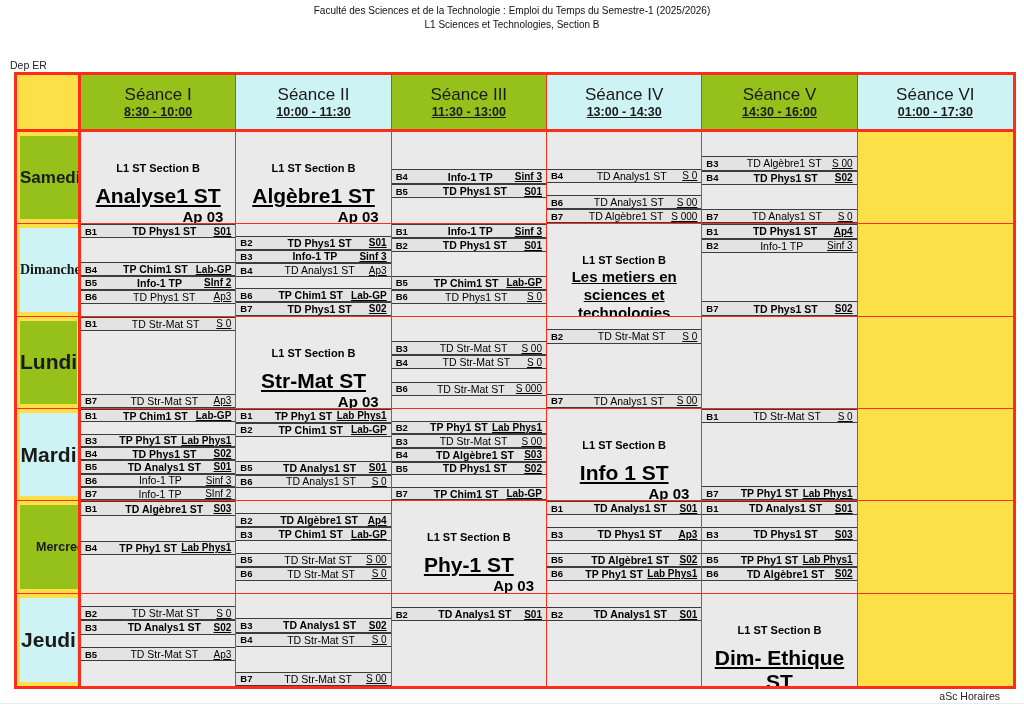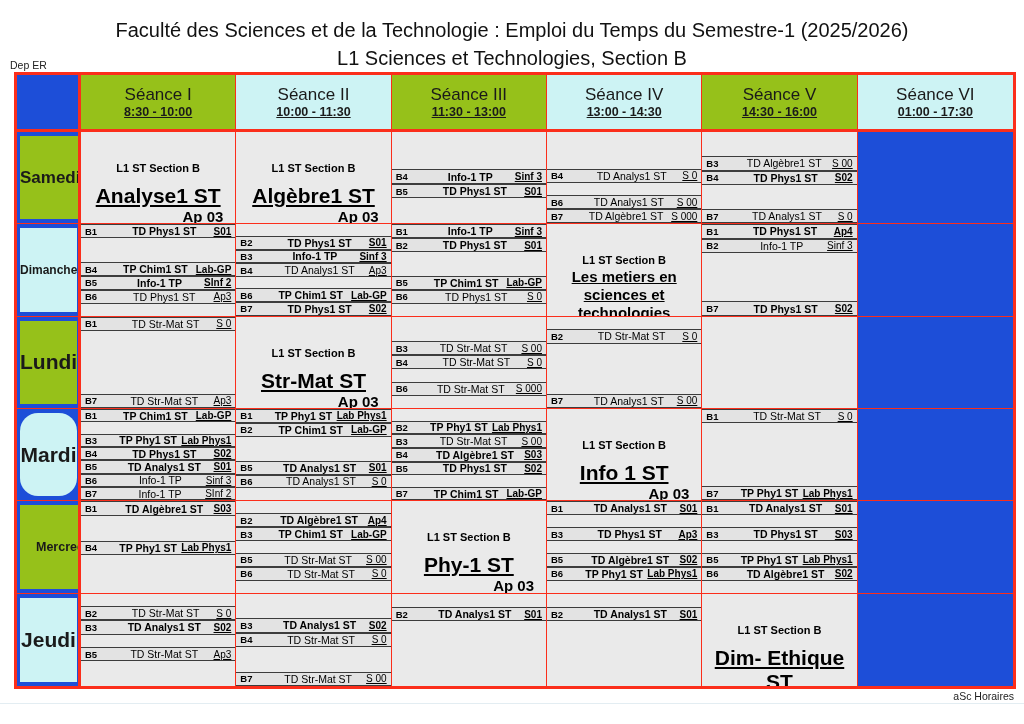--- a/index.html
+++ b/index.html
@@ -1,31 +1,31 @@
 <!DOCTYPE html>
 <html style="--green: #96c11a; --cyan: #cdf3f4; --gray: #eaeaea; --red: #fb2e1b;"><head>
 <meta charset="utf-8">
 <style>
   html,body{margin:0;padding:0;}
   body{
     width:1024px;height:724px;position:relative;background:#ffffff;
     font-family:"Liberation Sans", sans-serif;color:#000;overflow:hidden;
   }
-  .title-wrap{position:absolute;top:16px;left:0;width:100%;text-align:center;
-    font-size:20px;line-height:1.4;color:#111;}
+  .title-wrap{position:absolute;top:4px;left:0;width:100%;text-align:center;
+    font-size:10px;line-height:1.4;color:#111;}
   .dep{position:absolute;left:10px;top:59px;font-size:10.5px;color:#222;}
   .footer-left{position:absolute;left:14px;top:732px;font-size:10px;color:#222;}
-  .footer-right{position:absolute;right:10px;top:690px;font-size:10.5px;color:#222;}
+  .footer-right{position:absolute;right:24px;top:690px;font-size:10.5px;color:#222;}
   .bottom-rule{position:absolute;left:0;top:703px;width:1024px;height:1px;background:#e3edf2;}
 
   .tt{position:absolute;left:14px;top:72px;width:996px;height:611px;
     border:3px solid var(--red);display:grid;
     grid-template-columns:64px repeat(6,1fr);
     grid-template-rows:57px repeat(6,1fr);
-    background:#1d4ed8;box-sizing:content-box;}
+    background:#fde047;box-sizing:content-box;}
   .cell{border-right:1px solid var(--red);border-bottom:1px solid var(--red);
     position:relative;overflow:hidden;box-sizing:border-box;min-width:0;min-height:0;}
   .cell.dcol{border-right-width:3px;}
   .cell.hdr{border-bottom-width:3px;}
   .cell.lastc{border-right:none;}
   .cell.lastr{border-bottom:none;}
 
   .green{background:var(--green);}
   .cyan{background:var(--cyan);}
   .gray{background:var(--gray);}
@@ -165,21 +165,21 @@
         <div class="slot"></div>
         <div class="slot filled">
           <span class="g">B7</span>
           <span class="c">TD Analys1 ST</span>
           <span class="r">S 0</span>
         </div>
       </div>
     </div>
     <div class="cell lastc"></div>
     <div class="cell dcol daycell">
-      <div class="day-inner cyan" style="font-size: 12px;">Dimanche</div>
+      <div class="day-inner cyan" style="font-size: 14px; font-family: Liberation Serif, serif;">Dimanche</div>
     </div>
     <div class="cell gray">
       <div class="slots">
         <div class="slot filled bold">
           <span class="g">B1</span>
           <span class="c">TD Phys1 ST</span>
           <span class="r">S01</span>
         </div>
         <div class="slot"></div>
         <div class="slot"></div>
@@ -357,21 +357,21 @@
         <div class="slot filled">
           <span class="g">B7</span>
           <span class="c">TD Analys1 ST</span>
           <span class="r">S 00</span>
         </div>
       </div>
     </div>
     <div class="cell gray"></div>
     <div class="cell lastc"></div>
     <div class="cell dcol daycell">
-      <div class="day-inner cyan" style="font-size: 21px; border-radius: 18px;">Mardi</div>
+      <div class="day-inner cyan" style="font-size: 21px;">Mardi</div>
     </div>
     <div class="cell gray">
       <div class="slots">
         <div class="slot filled bold">
           <span class="g">B1</span>
           <span class="c">TP Chim1 ST</span>
           <span class="r">Lab-GP</span>
         </div>
         <div class="slot"></div>
         <div class="slot filled bold">

